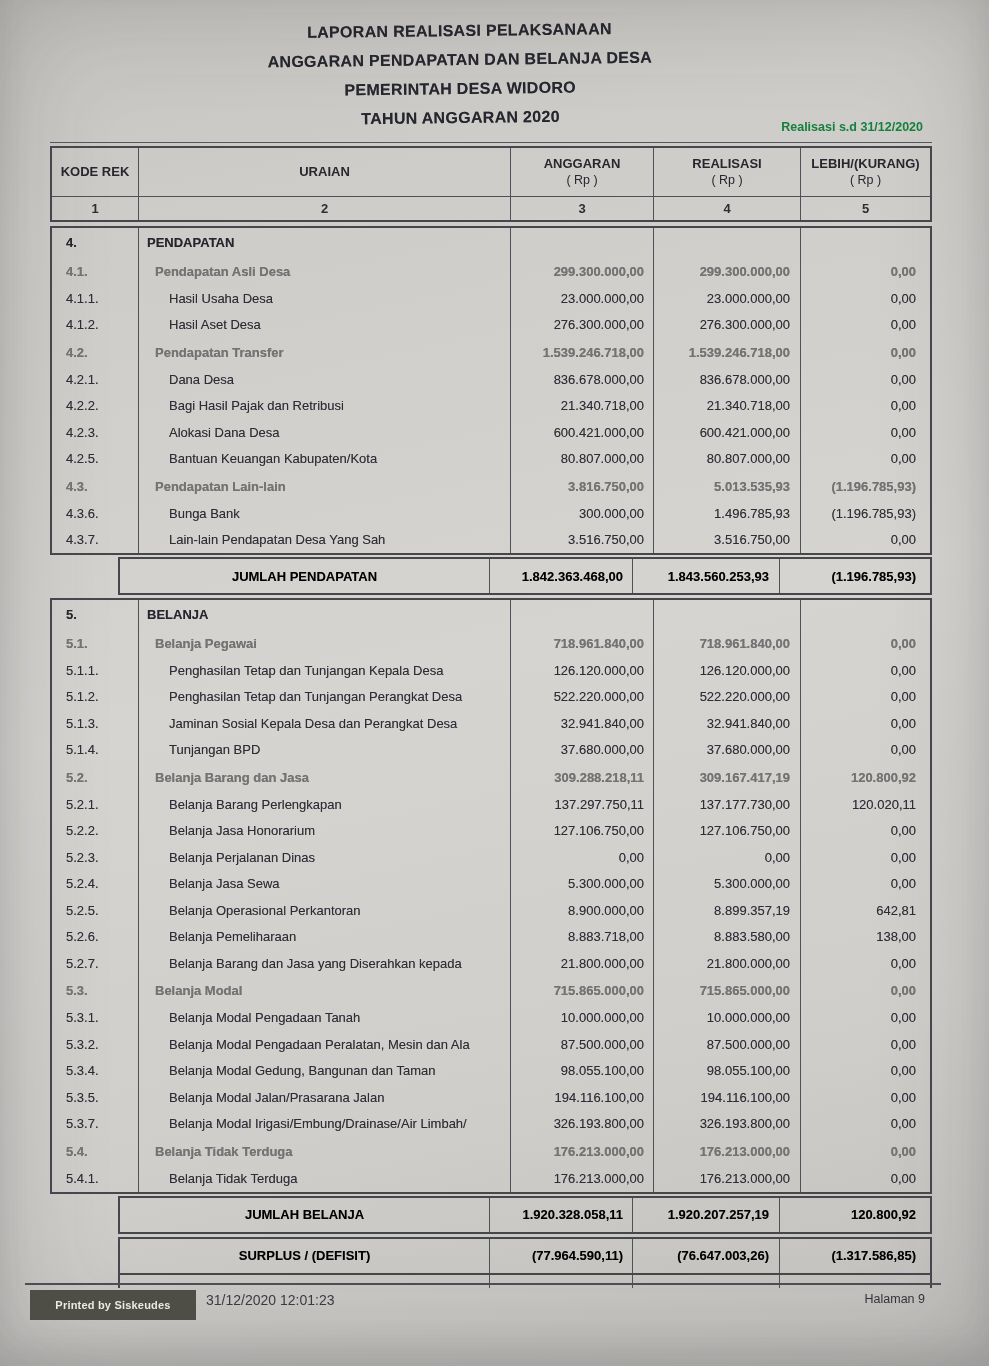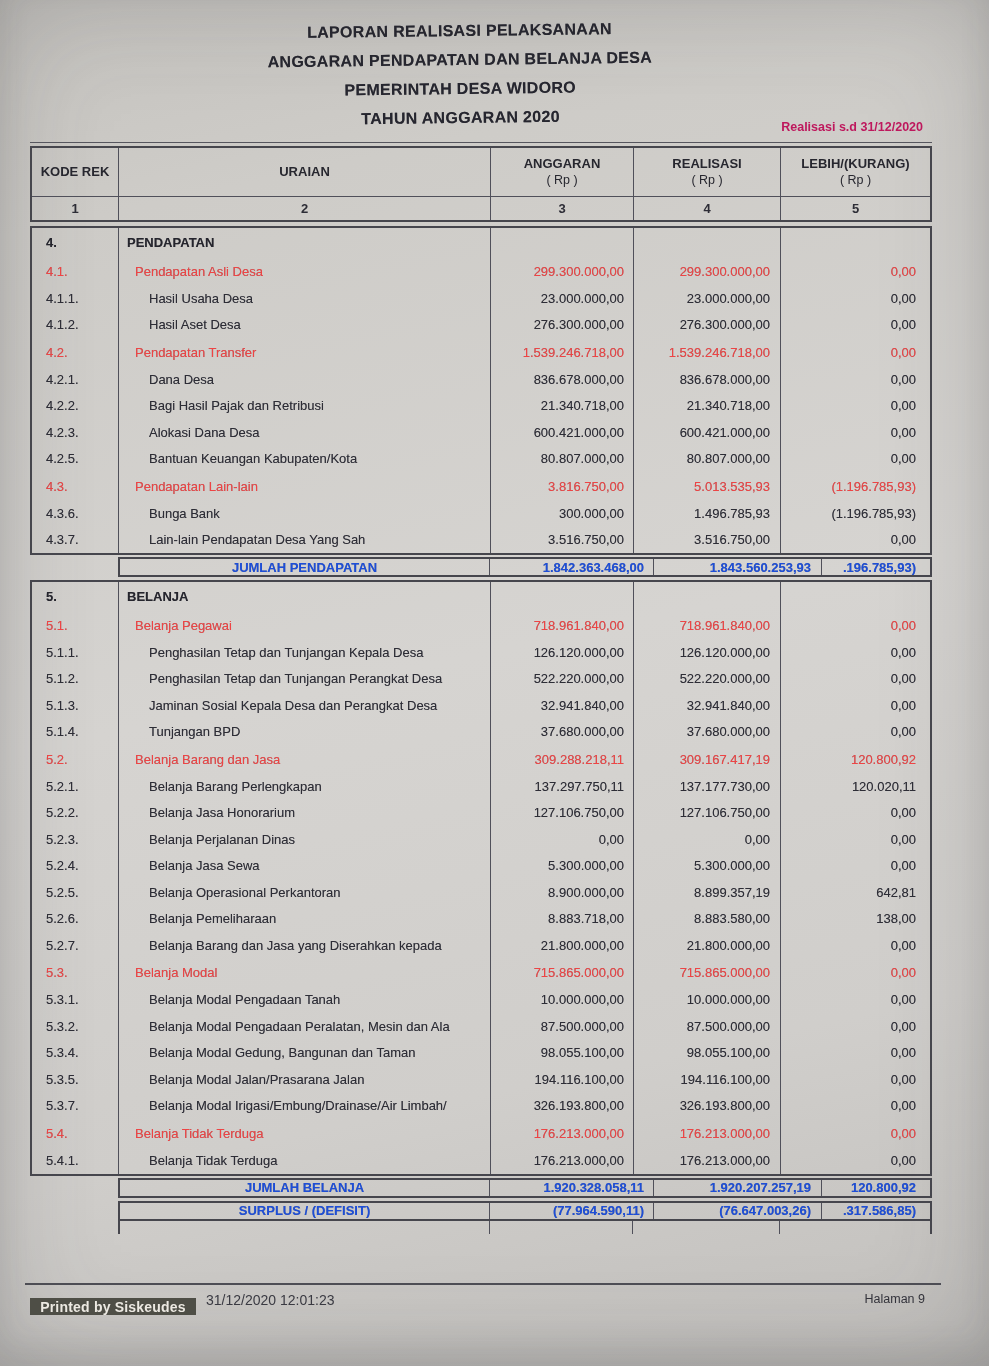--- a/index.html
+++ b/index.html
@@ -9,60 +9,60 @@
     background:linear-gradient(168deg,#c5c3bf 0%,#ceccc8 15%,#d6d4d1 48%,#d0cecb 76%,#c1bfbc 100%);
     color:#2d2d36;
   }
   .vignette{position:absolute;inset:0;pointer-events:none;
     box-shadow:inset 0 0 110px rgba(55,55,60,.22), inset 0 -18px 30px rgba(55,55,60,.12);}
   
   .titles{position:absolute;left:0;top:16px;width:920px;text-align:center;
     transform:rotate(-0.7deg);}
   .titles div{font-weight:bold;font-size:16px;letter-spacing:.3px;line-height:29px;color:#26262f;
     text-shadow:0 0 .5px rgba(40,40,50,.55);}
-  .realisasi{position:absolute;top:120px;right:66px;font-weight:bold;font-size:12.5px;color:#be185d;}
+  .realisasi{position:absolute;top:120px;right:66px;font-weight:bold;font-size:12.5px;color:#15803d;}
   
   .twrap{position:absolute;left:30px;top:146px;width:902px;font-size:13px;}
   .grid5{display:grid;grid-template-columns:87px 372px 143px 147px 1fr;align-items:center;}
   .grid4{display:grid;grid-template-columns:370px 143px 147px 1fr;align-items:center;}
-  .box{border:2px solid #46464d;background:transparent;box-sizing:border-box;}
+  .box{border:2px solid #46464d;background:transparent;box-sizing:border-box;margin-left:20px;}
   .cell{box-sizing:border-box;height:100%;display:flex;align-items:center;overflow:hidden;white-space:nowrap;}
   .br{border-right:1px solid #50505a;}
   
   .thead{position:relative;}
   .thead::before{content:"";position:absolute;left:-2px;right:-2px;top:-6px;border-top:1.5px solid #56565e;}
   .h-label{height:48px;border-bottom:1px solid #50505a;}
   .h-label .cell{justify-content:center;flex-direction:column;font-weight:bold;color:#27272f;line-height:16px;}
   .h-nums{height:23px;}
   .h-nums .cell{justify-content:center;font-weight:bold;}
   .sub{font-weight:normal;font-size:12.5px;}
   
   .block{margin-top:4px;}
   .block .row{min-height:26.5px;}
   .block .row.r1{min-height:29px;font-weight:bold;color:#25252d;}
-  .block .row.r2{min-height:28px;font-weight:normal;color:#ef4444;}
+  .block .row.r2{min-height:28px;font-weight:bold;color:#737373;}
   .c-code{padding-left:14px;}
   .c-ur{padding-left:8px;}
   .r2 .c-ur{padding-left:16px;}
   .r3 .c-ur{padding-left:30px;}
   .num{justify-content:flex-end;}
   .c-ang{padding-right:9px;}
   .c-rea{padding-right:10px;}
   .c-leb{padding-right:14px;}
   
-  .sumbox{margin-left:88px;margin-top:2px;height:20px;font-weight:bold;color:#1d4ed8;gap:21px;}
+  .sumbox{margin-left:88px;margin-top:2px;height:38px;font-weight:bold;color:#000000;}
   .sumbox .c-lab{justify-content:center;}
   .gap3{margin-top:3px;}
   .stub{margin-left:88px;height:13px;border-left:2px solid #46464d;border-right:2px solid #46464d;}
   .stub .cell{height:13px;}
   
   .f-line{position:absolute;left:25px;top:1283px;width:916px;border-top:2.5px solid #4d4d54;}
-  .f-badge{position:absolute;left:30px;top:1290px;width:166px;height:17px;background:#4e4e46;
-    color:#ece9e2;font-size:14px;font-weight:bold;display:flex;align-items:center;justify-content:center;
-    letter-spacing:.2px;margin-top:8px;}
+  .f-badge{position:absolute;left:30px;top:1290px;width:166px;height:30px;background:#4e4e46;
+    color:#ece9e2;font-size:11px;font-weight:bold;display:flex;align-items:center;justify-content:center;
+    letter-spacing:.2px;}
   .f-time{position:absolute;left:206px;top:1292px;font-size:14px;color:#3a3a42;}
   .f-page{position:absolute;right:64px;top:1292px;font-size:12.5px;color:#33333b;}
   .row-text{text-shadow:0 0 .4px rgba(45,45,55,.45);}
 </style>
 </head>
 <body>
 
 <div class="vignette"></div>
 
 <div class="titles">

